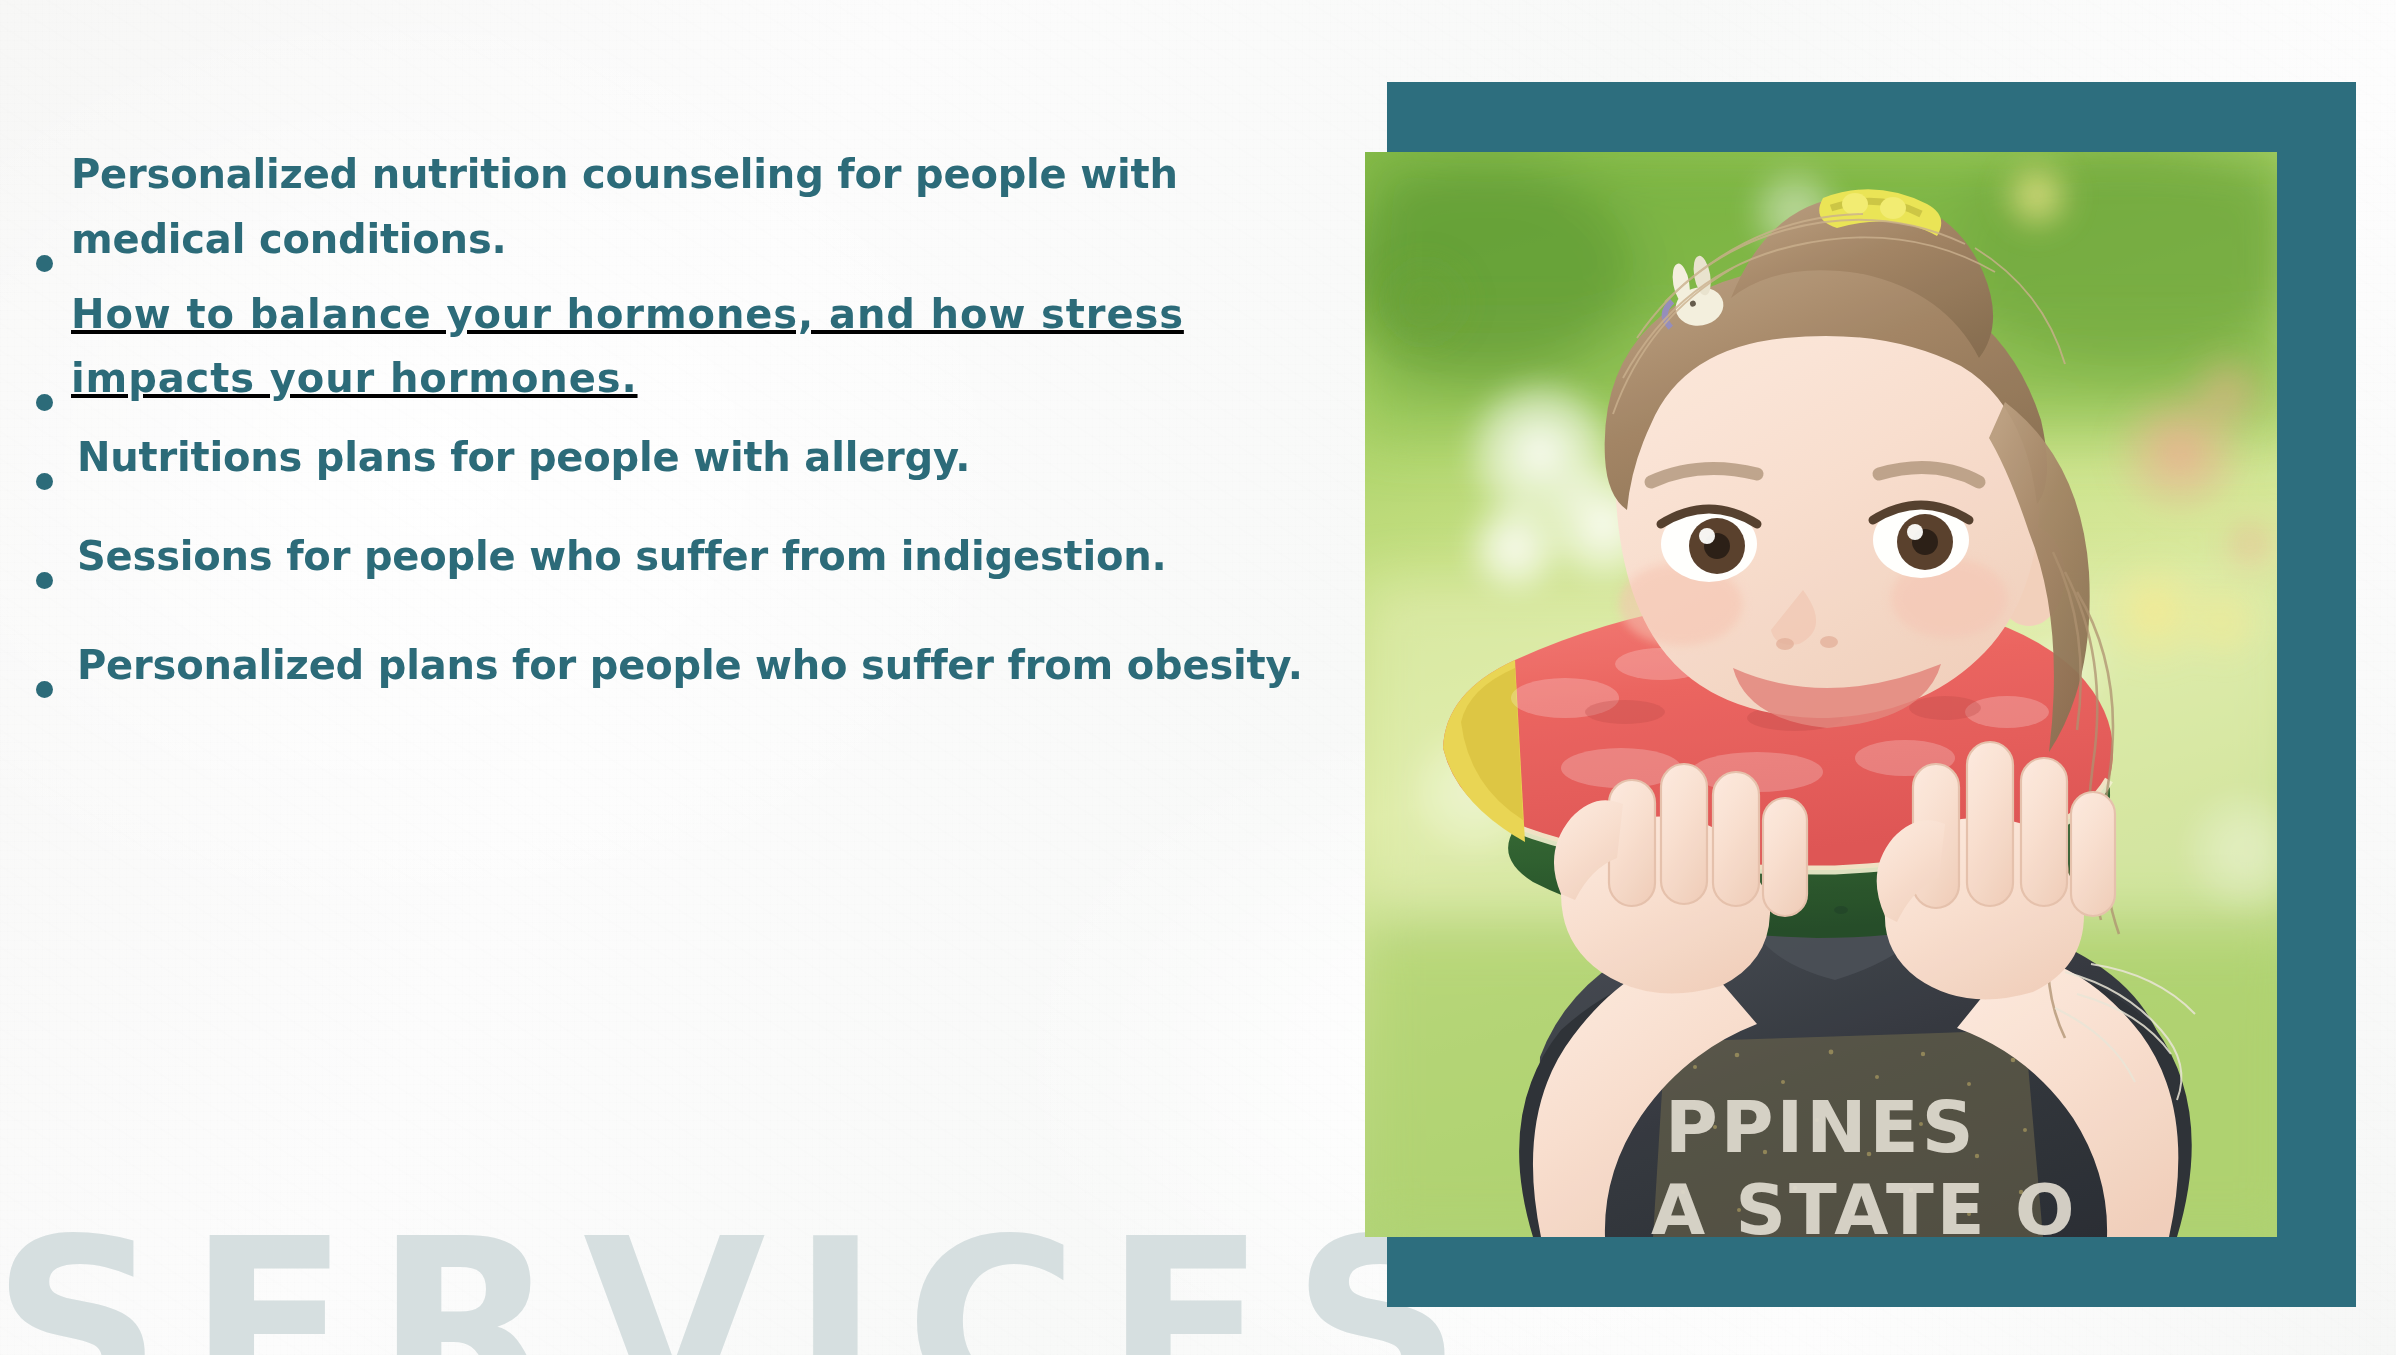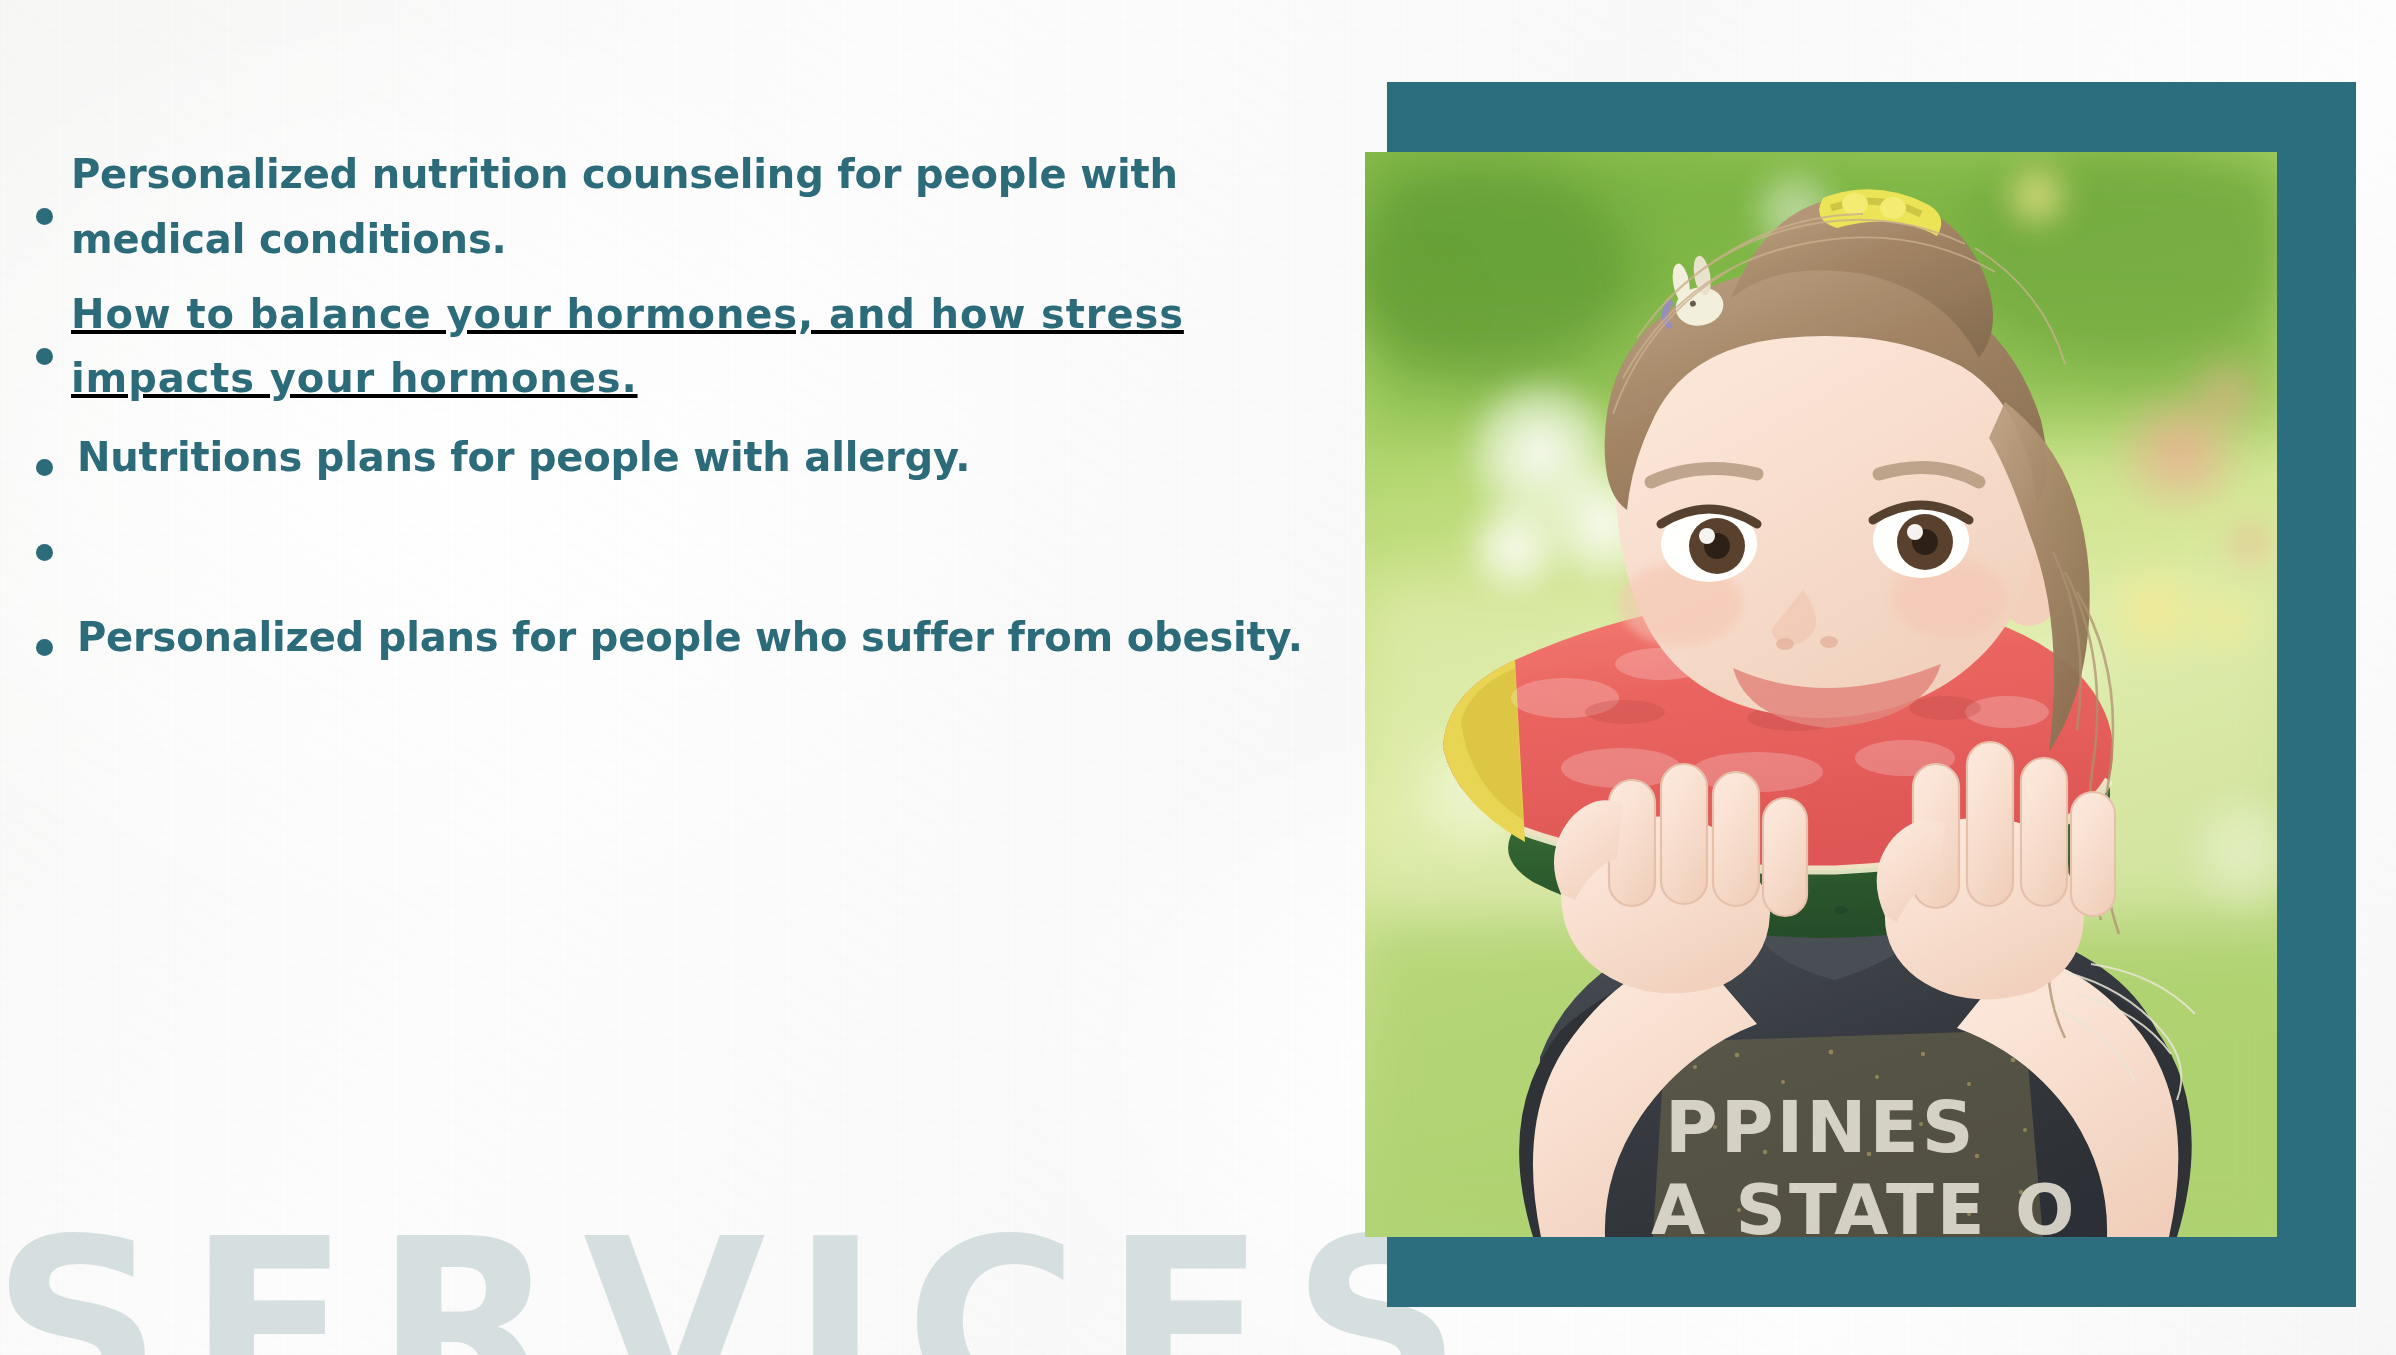--- a/index.html
+++ b/index.html
@@ -34,21 +34,21 @@
     white-space:nowrap;
     font-family:"DejaVu Sans", sans-serif;
     user-select:none;
   }
 
   
   #bullets{
     position:absolute;left:36px;top:142px;width:1290px;
   }
   .bullet-row{
-    display:flex;align-items:center;
+    display:flex;align-items:flex-end;
     margin-bottom:24px;
   }
   .bullet-dot{
     flex:0 0 auto;
     width:17px;height:17px;border-radius:50%;
     background:#2c6b79;
     margin-top:20px;margin-right:18px;
   }
   .bullet-text{
     color:#2c6b79;
@@ -101,20 +101,21 @@
       <span class="bullet-text">How to balance your hormones, and how stress impacts your hormones.</span>
     </div>
 
     <div class="bullet-row i2">
       <span class="bullet-dot"></span>
       <span class="bullet-text">Nutritions plans for people with allergy.</span>
     </div>
 
     <div class="bullet-row i3">
       <span class="bullet-dot"></span>
+      <span class="bullet-text">Sessions for people who suffer from indigestion.</span>
     </div>
 
     <div class="bullet-row i4">
       <span class="bullet-dot"></span>
       <span class="bullet-text">Personalized plans for people who suffer from obesity.</span>
     </div>
 
   </div>
 
   <div id="watermark">SERVICES</div>

